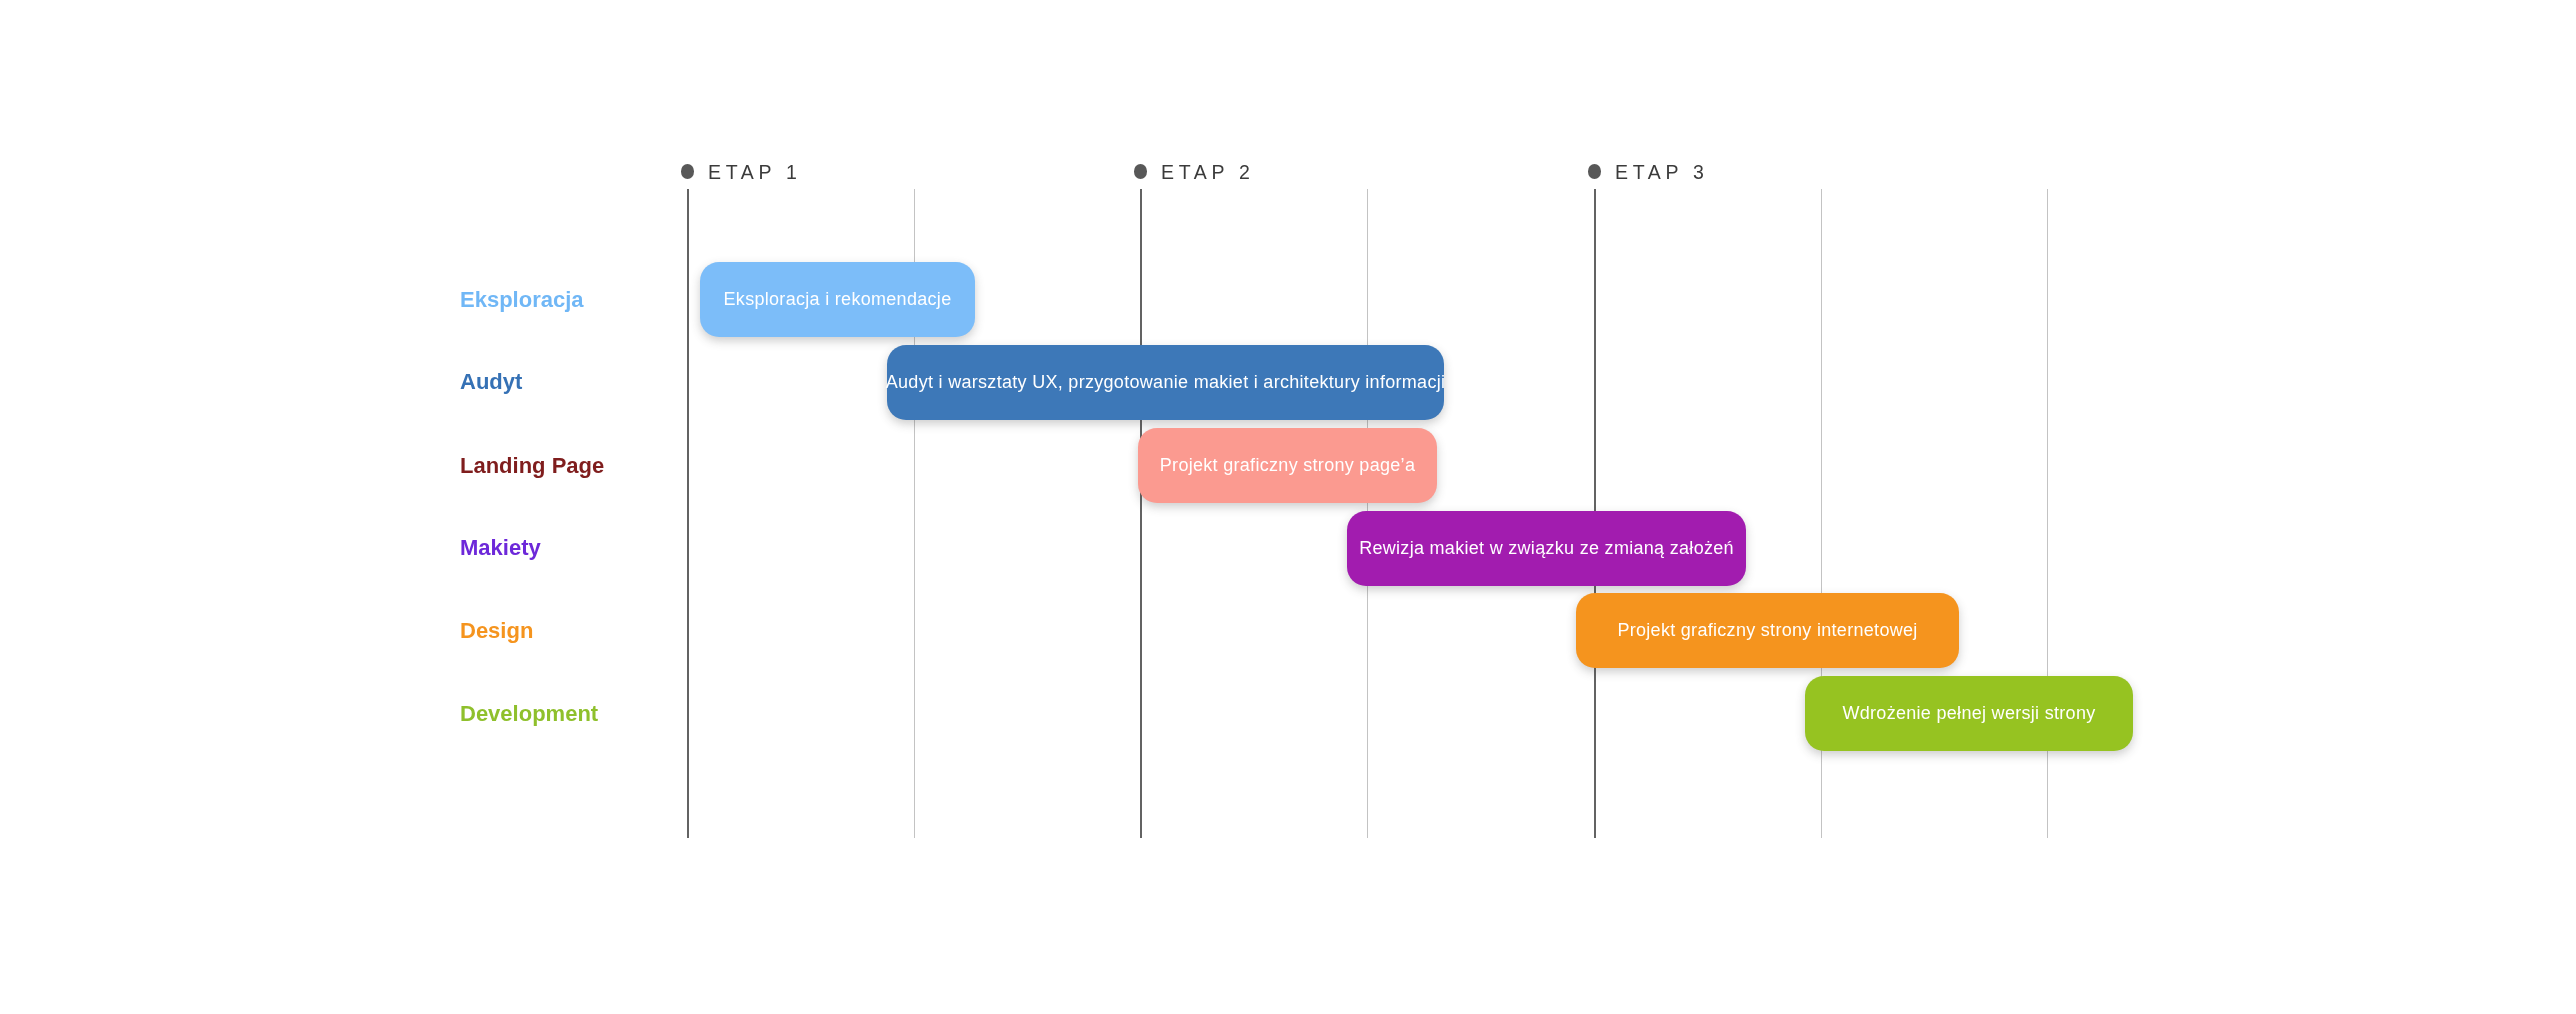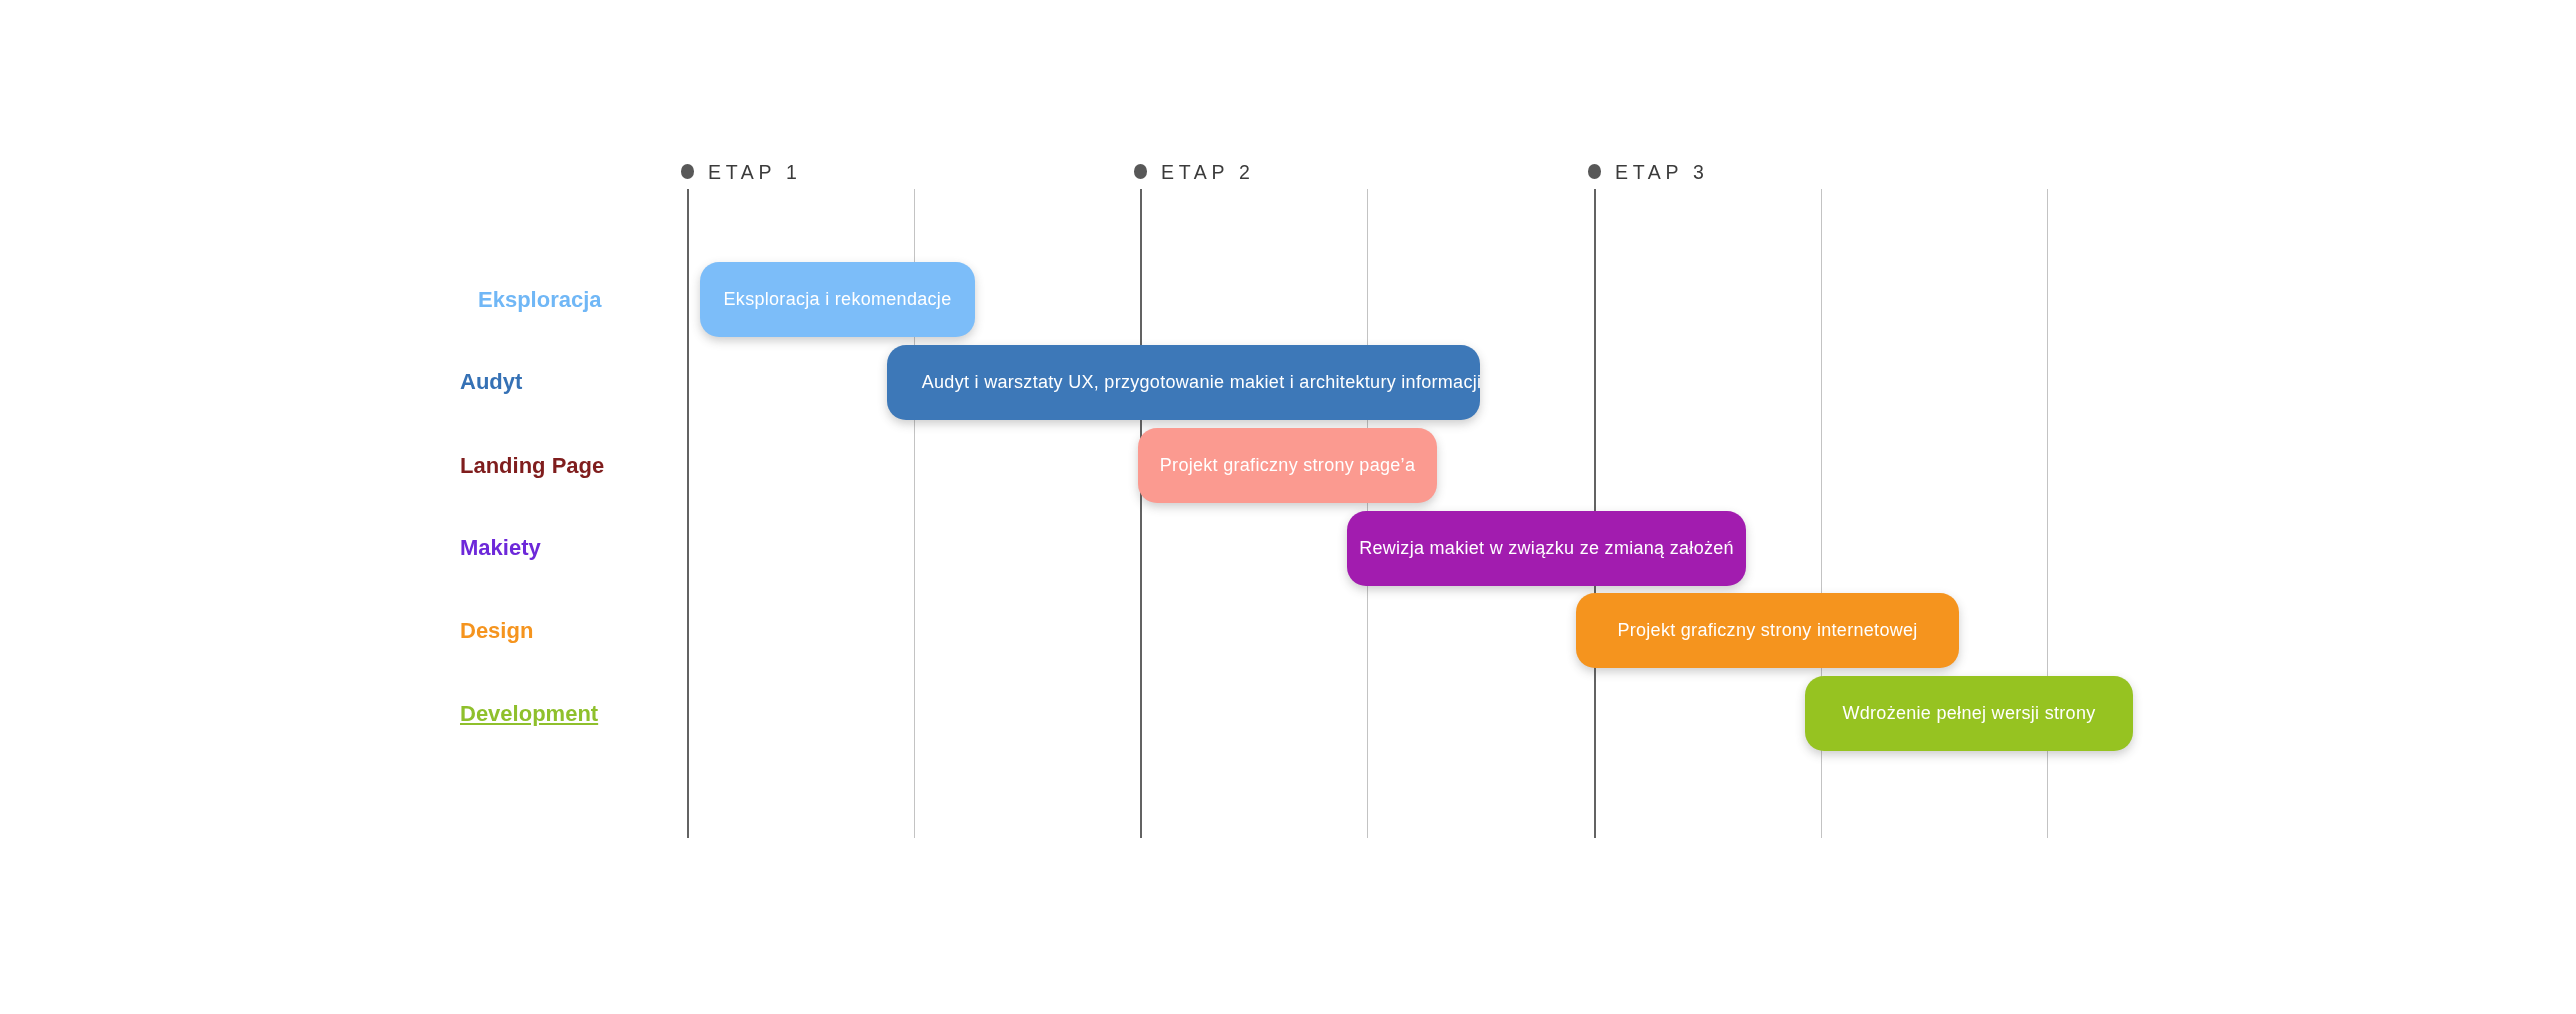--- a/index.html
+++ b/index.html
@@ -77,38 +77,38 @@
     <div class="gridline" style="left: 1367px; top: 189px; height: 649px;"></div>
     <div class="gridline milestone-line" style="left: 1594px; top: 189px; height: 649px;"></div>
     <div class="gridline" style="left: 1821px; top: 189px; height: 649px;"></div>
     <div class="gridline" style="left: 2047px; top: 189px; height: 649px;"></div>
     <div class="milestone-dot" style="left: 681px; top: 164px;"></div>
     <div class="milestone-label" style="left: 708px; top: 172px; color: rgb(59, 59, 59);">ETAP 1</div>
     <div class="milestone-dot" style="left: 1134px; top: 164px;"></div>
     <div class="milestone-label" style="left: 1161px; top: 172px; color: rgb(59, 59, 59);">ETAP 2</div>
     <div class="milestone-dot" style="left: 1588px; top: 164px;"></div>
     <div class="milestone-label" style="left: 1615px; top: 172px; color: rgb(59, 59, 59);">ETAP 3</div>
-    <div class="row-label" style="left: 460px; top: 300px; color: rgb(112, 183, 246); margin-left: 18px;">Eksploracja</div>
+    <div class="row-label" style="left: 460px; top: 300px; color: rgb(112, 183, 246);">Eksploracja</div>
     <div class="task-bar" style="left: 700px; top: 262px; width: 275px; height: 75px; border-radius: 19px; background: rgb(124, 189, 249);">
       <div class="task-label" style="color: rgb(255, 255, 255);">Eksploracja i rekomendacje</div>
     </div>
     <div class="row-label" style="left: 460px; top: 382px; color: rgb(53, 113, 181);">Audyt</div>
-    <div class="task-bar" style="left: 887px; top: 345px; width: 557px; height: 75px; border-radius: 19px; background: rgb(61, 120, 184); padding-left: 36px;">
+    <div class="task-bar" style="left: 887px; top: 345px; width: 557px; height: 75px; border-radius: 19px; background: rgb(61, 120, 184);">
       <div class="task-label" style="color: rgb(255, 255, 255);">Audyt i warsztaty UX, przygotowanie makiet i architektury informacji</div>
     </div>
     <div class="row-label" style="left: 460px; top: 466px; color: #7f1d1d;">Landing Page</div>
     <div class="task-bar" style="left: 1138px; top: 428px; width: 299px; height: 75px; border-radius: 19px; background: rgb(251, 154, 144);">
       <div class="task-label" style="color: rgb(255, 255, 255);">Projekt graficzny strony page’a</div>
     </div>
     <div class="row-label" style="left: 460px; top: 548px; color: #6d28d9; text-align: center;">Makiety</div>
     <div class="task-bar" style="left: 1347px; top: 511px; width: 399px; height: 75px; border-radius: 19px; background: #a21caf;">
       <div class="task-label" style="color: rgb(255, 255, 255);">Rewizja makiet w związku ze zmianą założeń</div>
     </div>
     <div class="row-label" style="left: 460px; top: 631px; color: rgb(245, 148, 30);">Design</div>
     <div class="task-bar" style="left: 1576px; top: 593px; width: 383px; height: 75px; border-radius: 19px; background: rgb(245, 148, 30);">
       <div class="task-label" style="color: rgb(255, 255, 255);">Projekt graficzny strony internetowej</div>
     </div>
-    <div class="row-label" style="left: 460px; top: 714px; color: rgb(143, 192, 44); text-decoration: underline;">Development</div>
+    <div class="row-label" style="left: 460px; top: 714px; color: rgb(143, 192, 44);">Development</div>
     <div class="task-bar" style="left: 1805px; top: 676px; width: 328px; height: 75px; border-radius: 19px; background: rgb(150, 195, 33);">
       <div class="task-label" style="color: rgb(255, 255, 255);">Wdrożenie pełnej wersji strony</div>
     </div>
   </div>
 
 
 </body></html>

